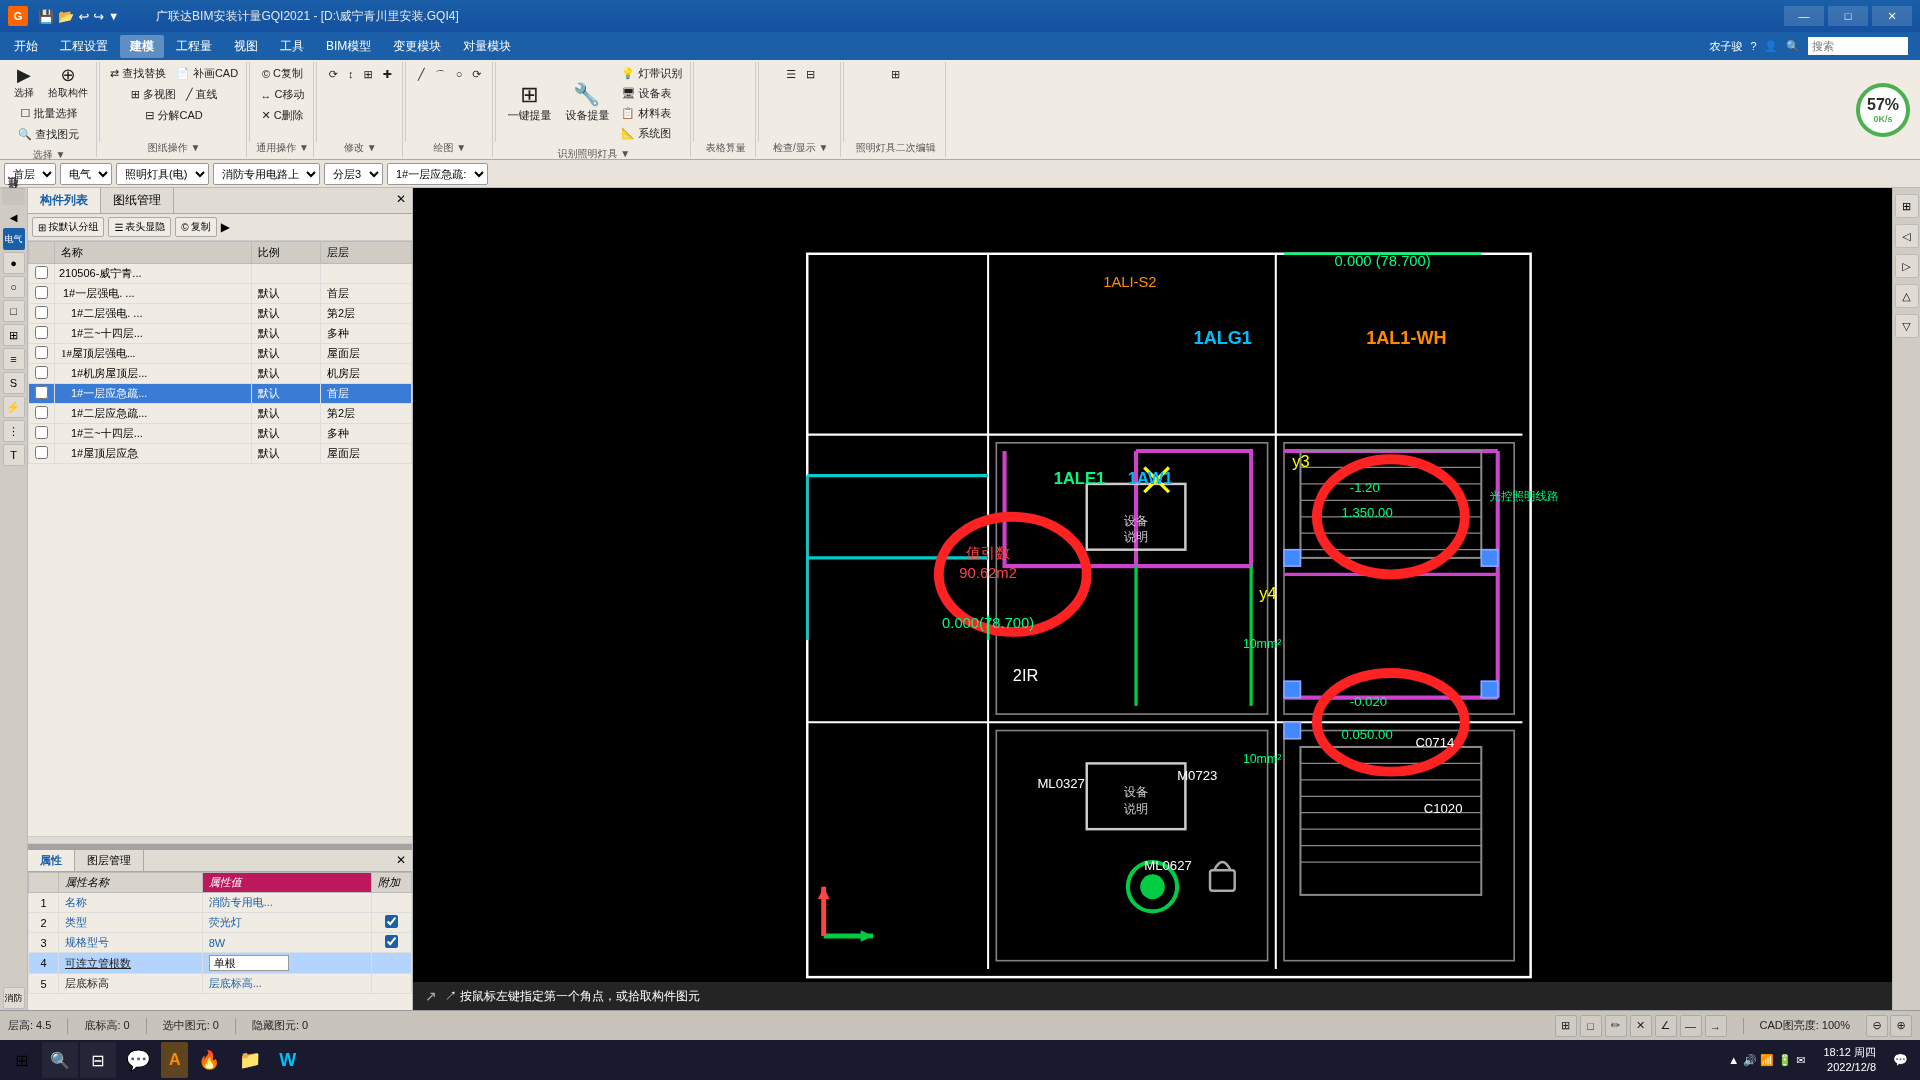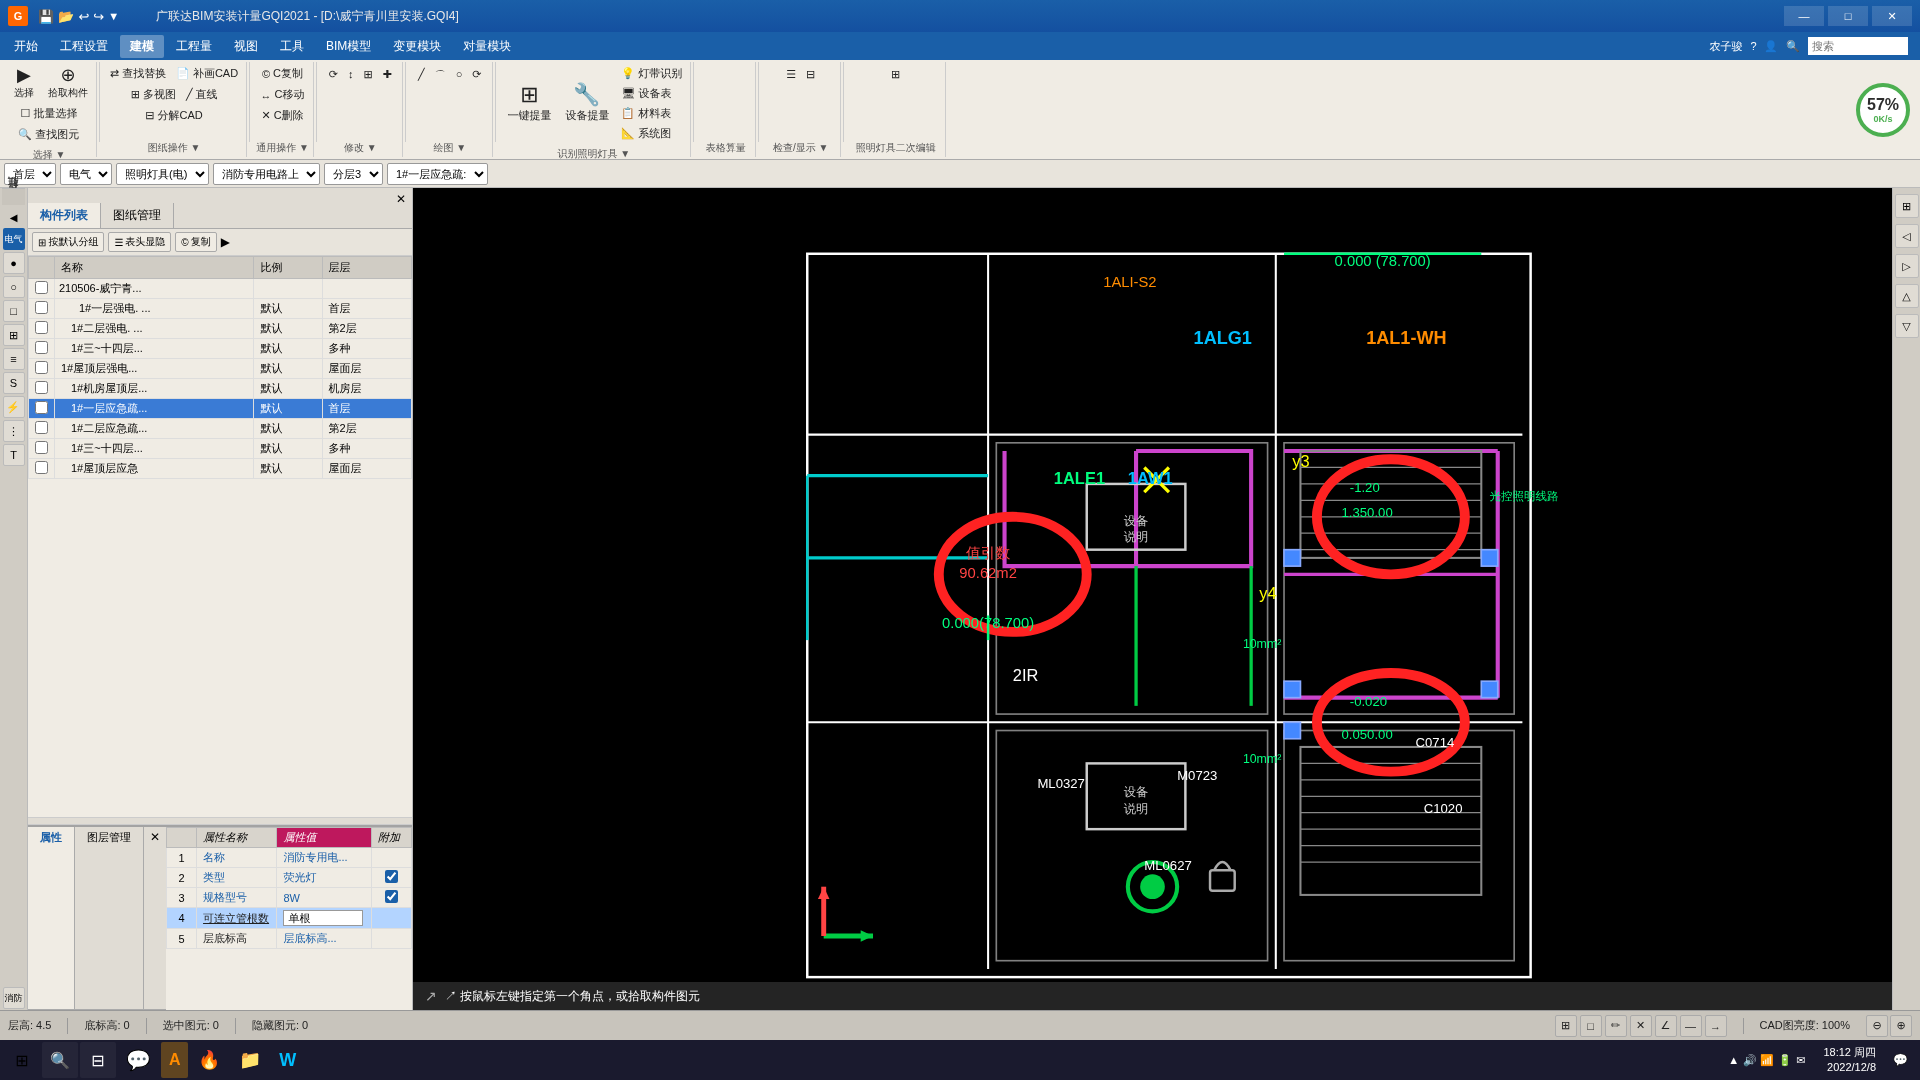--- a/index.html
+++ b/index.html
@@ -174,21 +174,20 @@
     .sidebar-tabs {
       display: flex;
       background: #e0dcd4;
       border-bottom: 1px solid #aaa;
     }
     .sidebar-tab {
       padding: 4px 12px;
       font-size: 12px;
       cursor: pointer;
       border-right: 1px solid #aaa;
-      margin-top: 15px;
     }
     .sidebar-tab.active {
       background: #f0ece4;
       font-weight: bold;
       color: #1a5fa8;
     }
     .list-toolbar {
       display: flex;
       align-items: center;
       gap: 4px;
@@ -232,24 +231,24 @@
     table td {
       border: 1px solid #ddd;
       padding: 2px 6px;
       cursor: pointer;
     }
     table tr.selected-dark td { background: #3a7bd5; color: white; }
     .checkbox-cell { width: 20px; text-align: center; }
 
     
     #properties-area {
-      height: 185px;
-      border-top: 2px solid #a3a3a3;
-      display: flex;
-      flex-direction: row;
+      height: 166px;
+      border-top: 6px solid #a3a3a3;
+      display: flex;
+      flex-direction: column;
     }
     .prop-tabs {
       display: flex;
       background: #e0dcd4;
       border-bottom: 1px solid #aaa;
     }
     .prop-tab {
       padding: 3px 12px;
       font-size: 11px;
       cursor: pointer;
@@ -749,21 +748,21 @@
         <input type="checkbox" style="">
       </td>
       <td style="padding-left:4px;">210506-威宁青...</td>
       <td></td>
       <td></td>
     </tr>
             <tr>
       <td class="checkbox-cell">
         <input type="checkbox" style="">
       </td>
-      <td style="padding-left:24px;">1#一层强电. ...</td>
+      <td style="padding-left:8px;">1#一层强电. ...</td>
       <td>默认</td>
       <td>首层</td>
     </tr>
             <tr>
       <td class="checkbox-cell">
         <input type="checkbox" style="">
       </td>
       <td style="padding-left:16px;">1#二层强电. ...</td>
       <td>默认</td>
       <td>第2层</td>
@@ -773,21 +772,21 @@
         <input type="checkbox" style="">
       </td>
       <td style="padding-left:16px;">1#三~十四层...</td>
       <td>默认</td>
       <td>多种</td>
     </tr>
             <tr>
       <td class="checkbox-cell">
         <input type="checkbox" style="">
       </td>
-      <td style="">1#屋顶层强电...</td>
+      <td style="font-family:Liberation Serif, serif;">1#屋顶层强电...</td>
       <td>默认</td>
       <td>屋面层</td>
     </tr>
             <tr>
       <td class="checkbox-cell">
         <input type="checkbox" style="">
       </td>
       <td style="padding-left:16px;">1#机房屋顶层...</td>
       <td>默认</td>
       <td>机房层</td>

